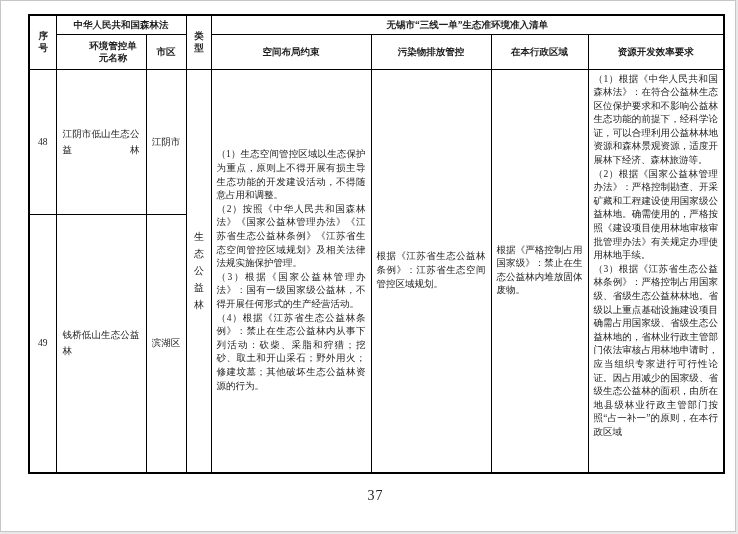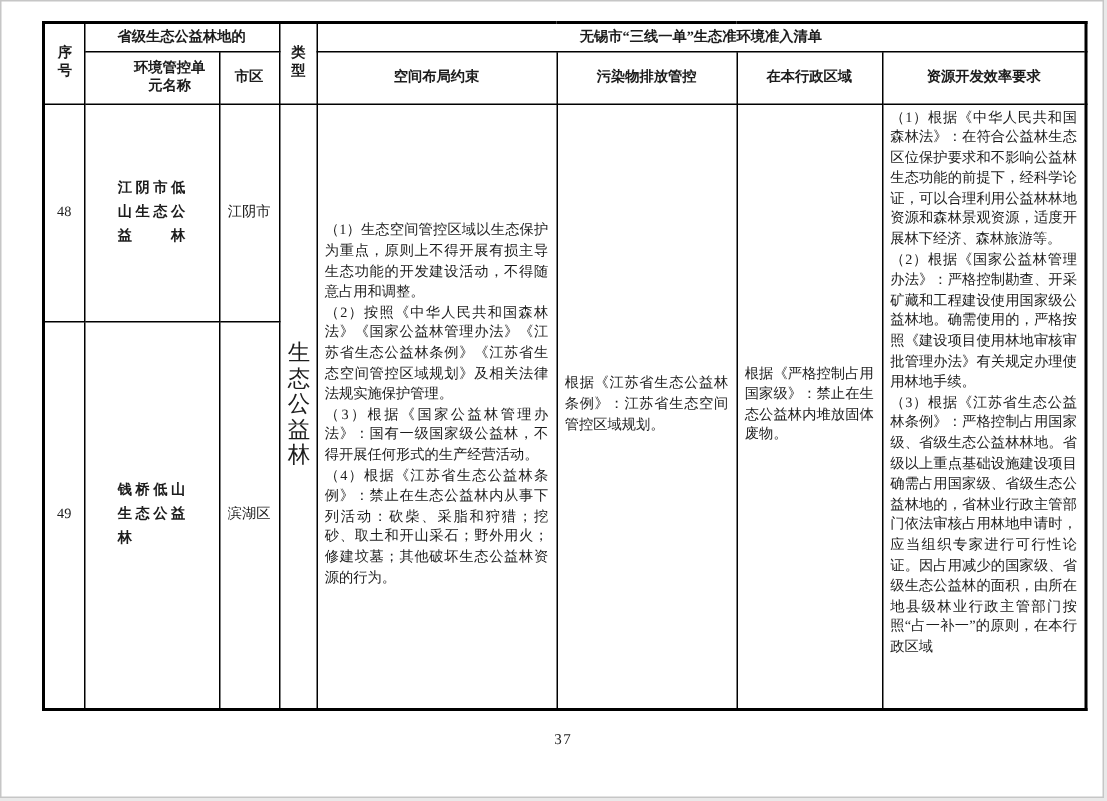--- a/index.html
+++ b/index.html
@@ -24,33 +24,33 @@
     font-weight:normal; box-sizing:border-box;
   }
   th { font-weight:bold; }
   tr.h1 { height:19px; }
   tr.h2 { height:35px; }
   tr.r48 { height:145px; }
   tr.r49 { height:259px; }
   .wrapnarrow { display:inline-block; max-width:56px;margin-left:24px; }
   .v { width:1.1em; margin:0 auto; text-align:right; word-break:break-all; }
   .v-h  { line-height:12px; }
-  .v-t  { line-height:17px; font-size:15px; }
+  .v-t  { line-height:17px; font-size:10px; }
   td.cell-long {
     text-align:justify; text-justify:inter-character;
     white-space:pre-line; line-height:13.6px; padding:3px 5px;
   }
   td.cell-top { vertical-align:top; }
   td.cell-name {
     text-align:justify; text-align-last:justify;
-    line-height:16px; padding:2px 22px;font-weight:bold;
+    line-height:16px; padding:2px 6px;
   }
   .pageno {
     position:absolute; left:27px; top:487px; width:695px;
-    text-align:center; font-size:10px; letter-spacing:1px;
+    text-align:center; font-size:14px; letter-spacing:1px;
   }
 </style>
 </head>
 <body>
 
 <div class="page">
   <table class="grid">
     <colgroup>
       <col style="width:27px">
         <col style="width:90px">
@@ -59,21 +59,21 @@
       <col style="width:160px">
         <col style="width:120px">
         <col style="width:97px">
         <col style="width:136px">
     </colgroup>
     <thead>
       <tr class="h1">
         <th rowspan="2">
           <div class="v v-h">序号</div>
         </th>
-        <th colspan="2">省级生态公益林地的</th>
+        <th colspan="2">中华人民共和国森林法</th>
         <th rowspan="2">
           <div class="v v-h">类型</div>
         </th>
         <th colspan="4">无锡市“三线一单”生态准环境准入清单</th>
       </tr>
       <tr class="h2">
         <th>
           <span class="wrapnarrow">环境管控单元名称</span>
         </th>
         <th>市区</th>

